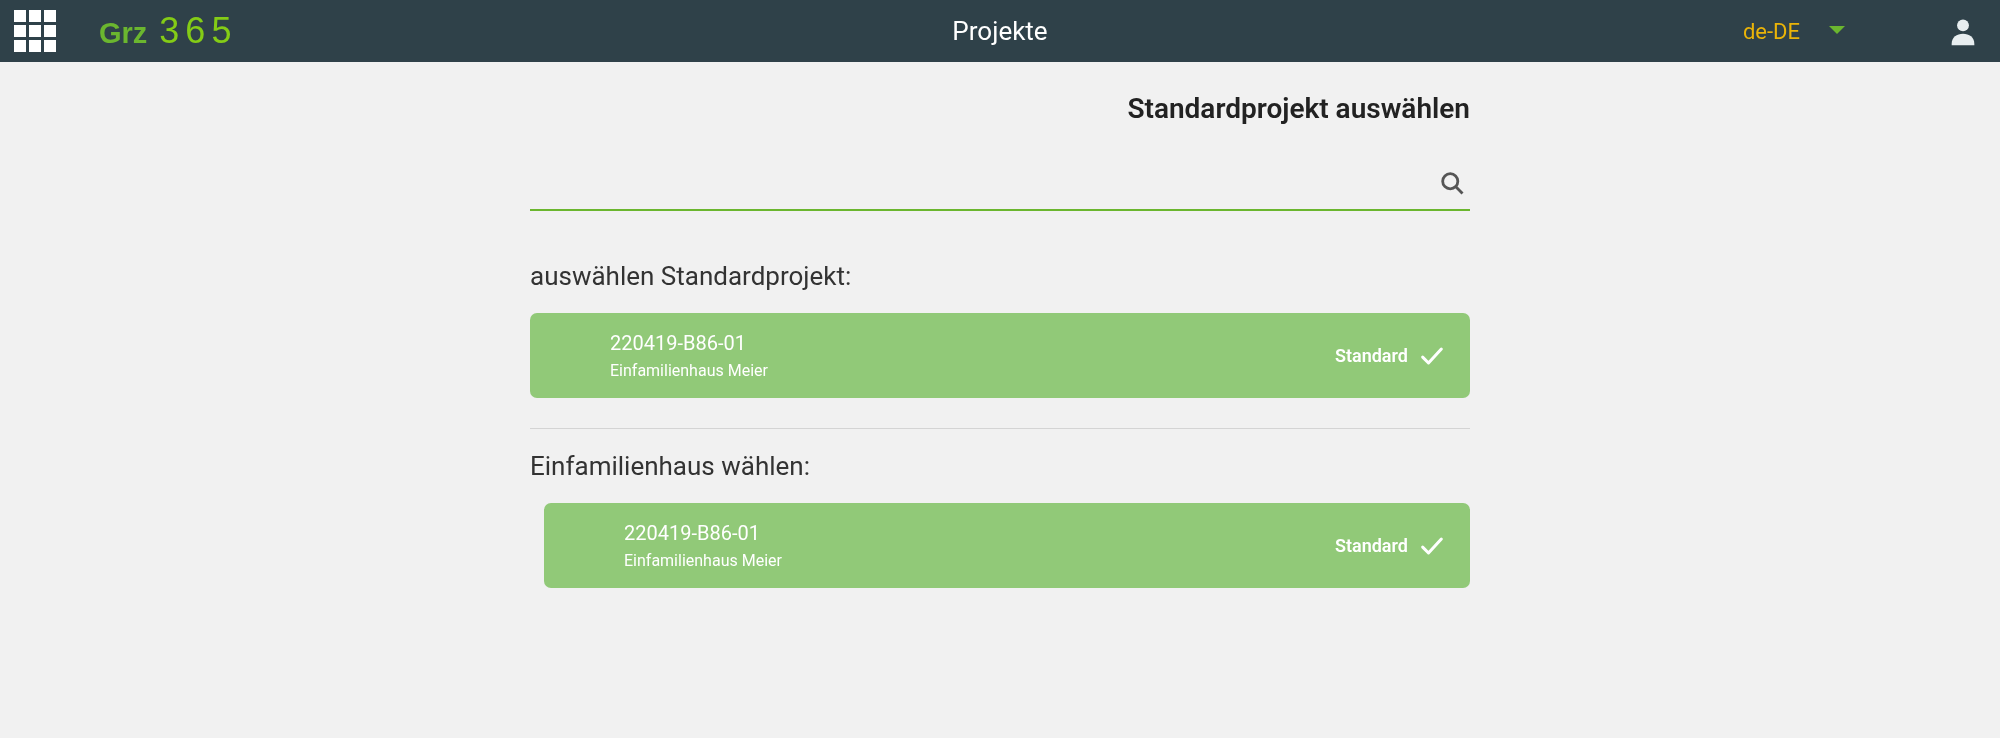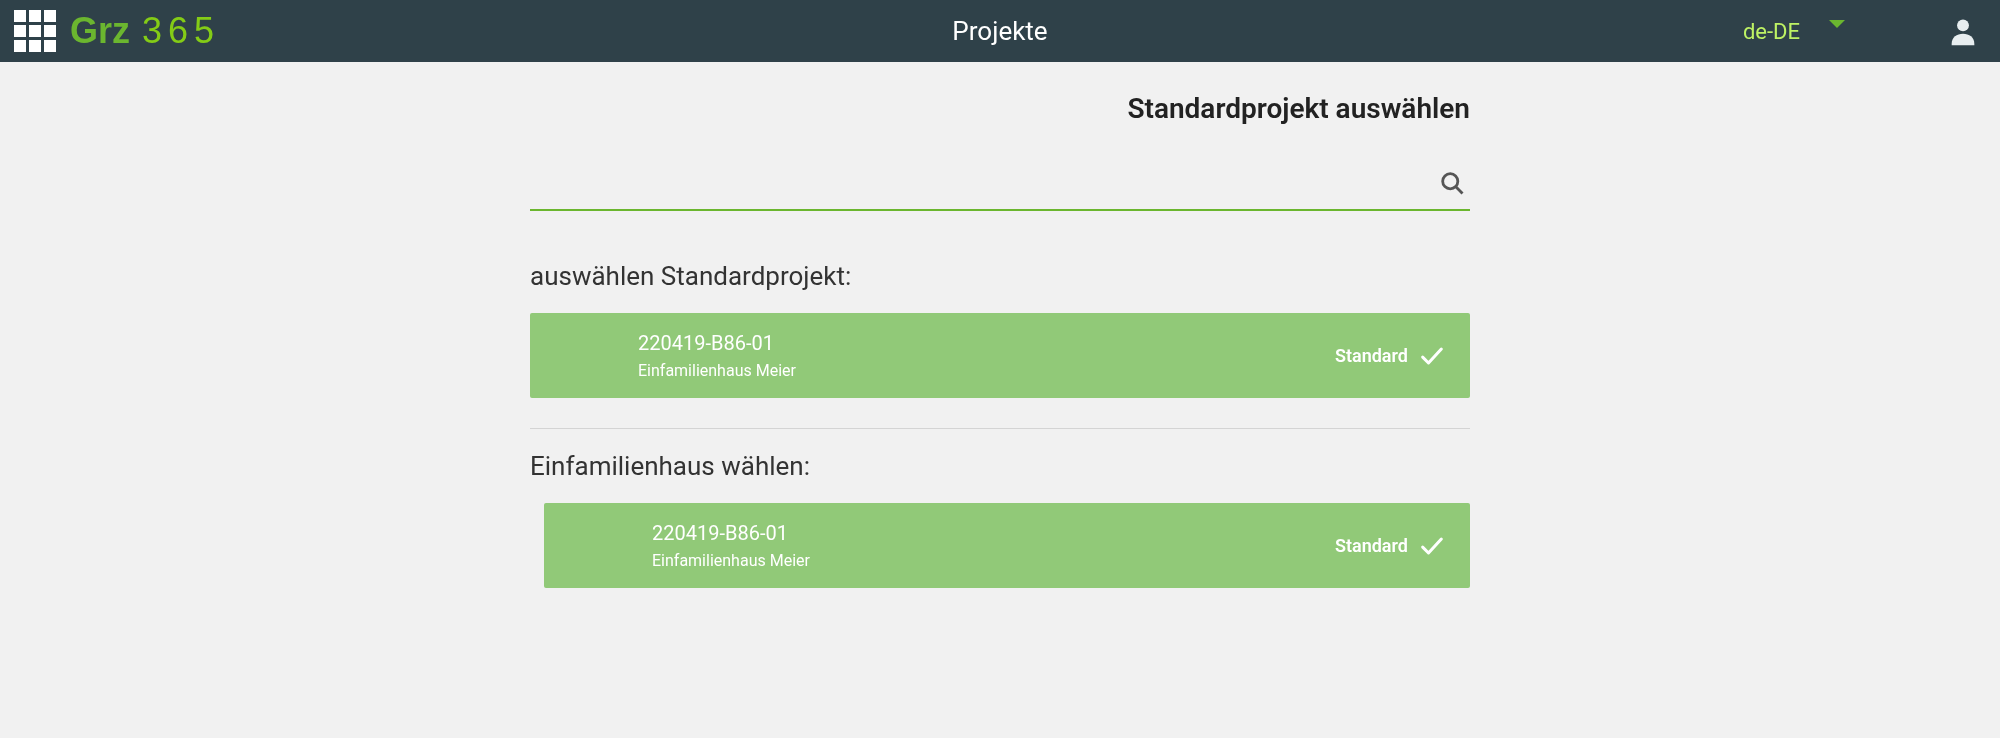--- a/index.html
+++ b/index.html
@@ -29,45 +29,47 @@
   }
   .apps-grid span { background: #ffffff; width: 12px; height: 12px; }
   .logo {
     display: flex;
     align-items: baseline;
     margin-left: 14px;
     cursor: pointer;
   }
   .logo-grz {
     font-weight: 800;
-    font-size: 36px;
+    font-size: 29px;
     color: #6bb62f;
     letter-spacing: 0px;
     font-family: Arial, sans-serif;
+    margin-left: 29px;
   }
   .logo-365 {
     font-weight: 300;
     font-size: 36px;
     color: #84cc16;
     margin-left: 12px;
     letter-spacing: 6px;
     font-family: Arial, sans-serif;
   }
   .page-title {
     position: absolute;
     left: 50%;
     transform: translateX(-50%);
     font-size: 26px;
     color: #fff;
     font-weight: 400;
   }
   .lang {
     margin-left: auto;
     display: flex;
-    color: #bef264;
+    align-items: center;
+    color: #eab308;
     font-size: 22px;
     cursor: pointer;
     padding: 10px;
   }
   .lang-caret {
     margin-left: 28px;
   }
   .lang-caret svg { display:block; }
   .user-icon {
     margin-left: 90px;
@@ -116,22 +118,22 @@
     color: #333;
     margin-bottom: 22px;
     font-weight: 400;
   }
 
   .project-card {
     background: #91c978;
     color: #fff;
     display: flex;
     align-items: center;
-    padding: 18px 24px 18px 108px;
-    border-radius: 2px;
+    padding: 18px 24px 18px 80px;
+    border-radius: 7px;
     margin-bottom: 30px;
     cursor: pointer;
   }
   .project-info {
     flex: 1;
   }
   .project-code {
     font-size: 20px;
     margin-bottom: 6px;
   }

